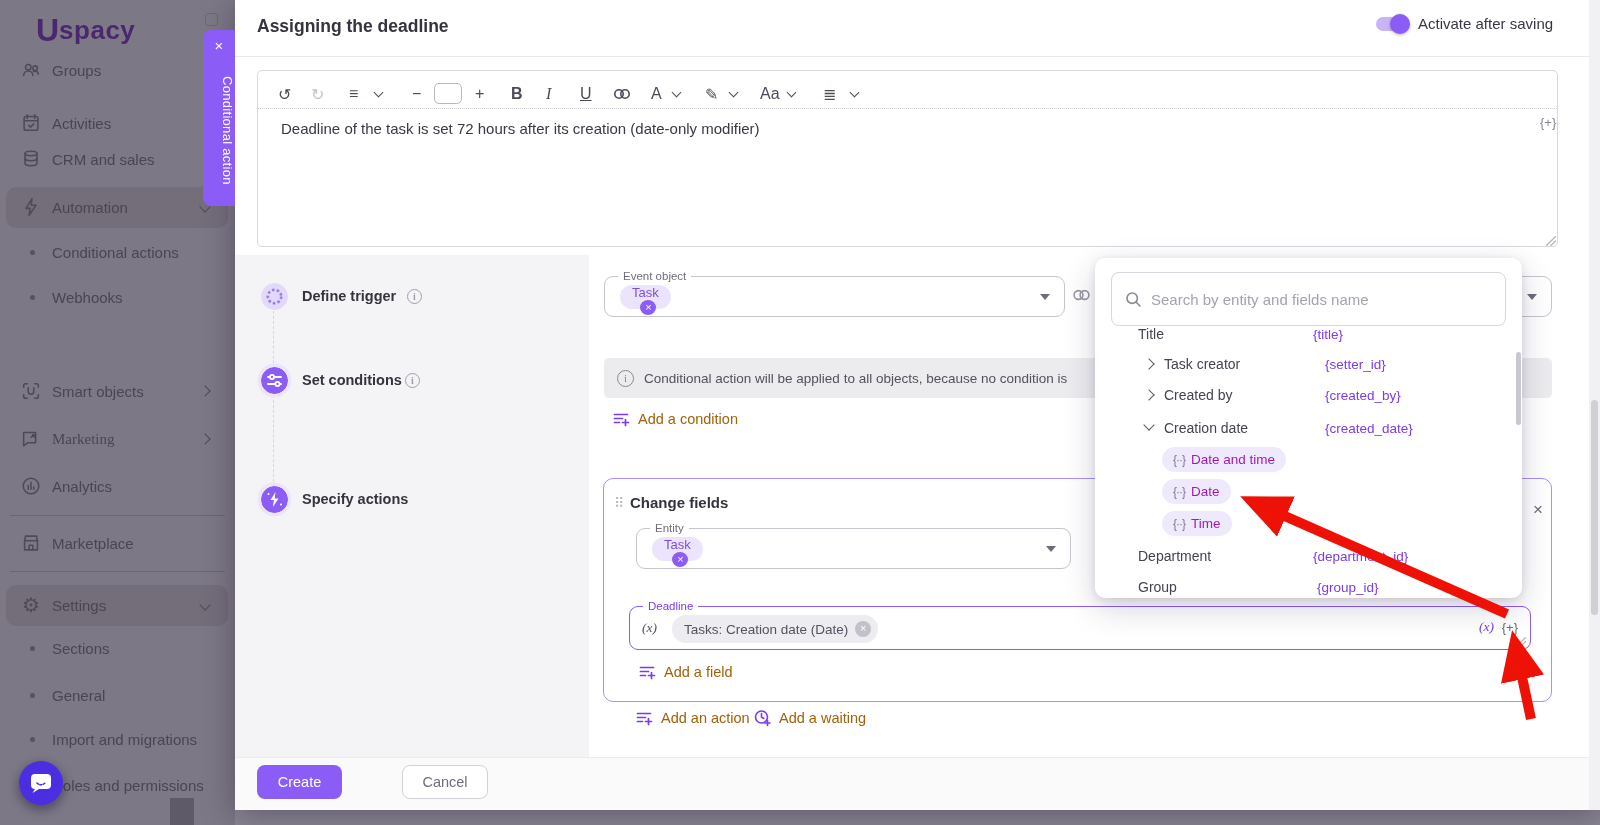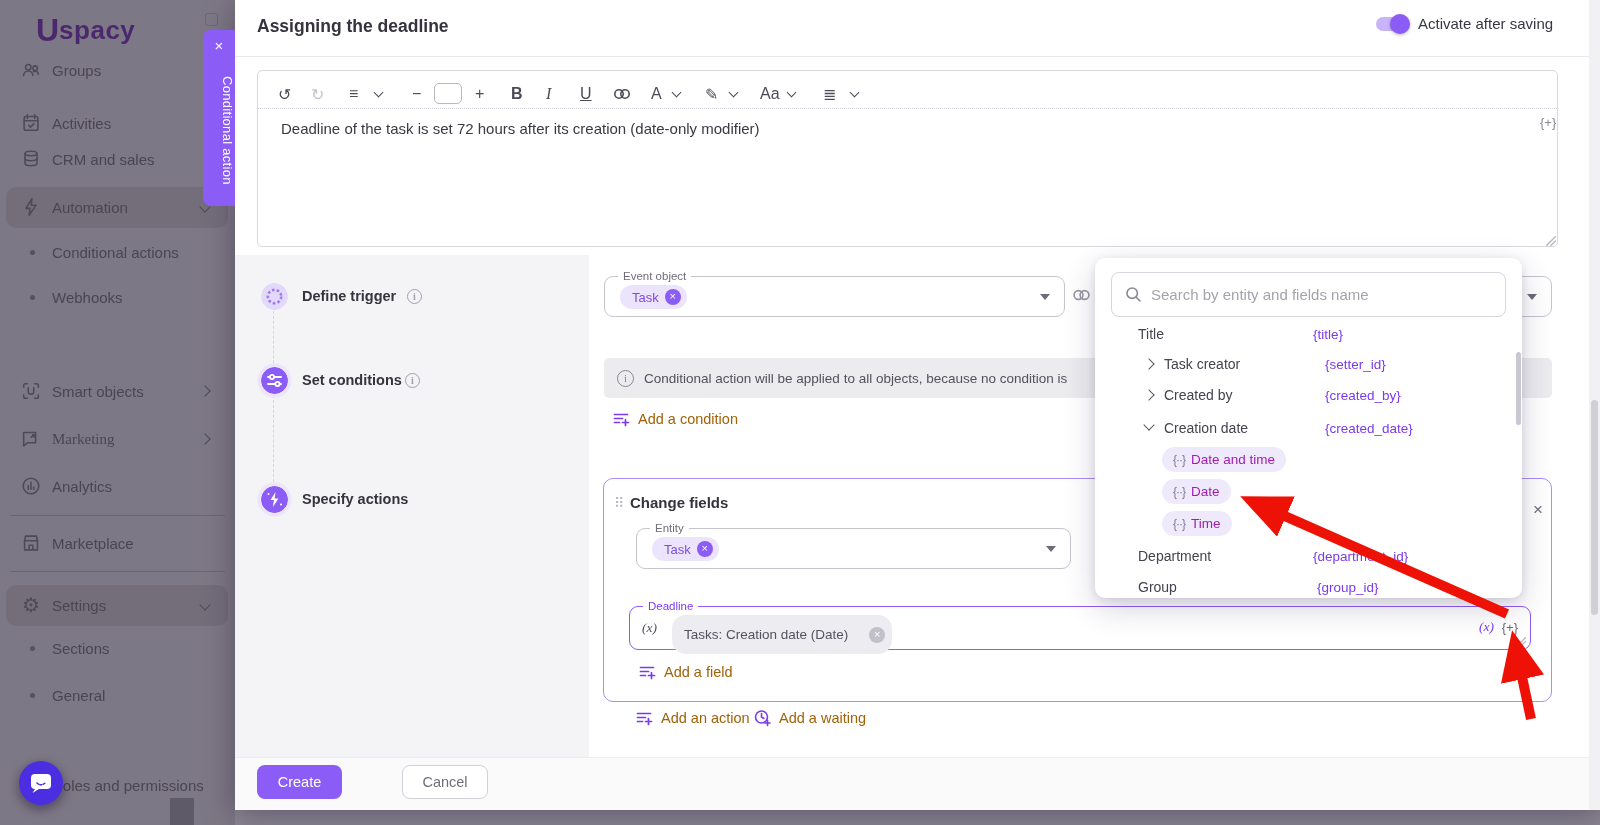--- a/index.html
+++ b/index.html
@@ -59,25 +59,25 @@
   .halo { box-shadow:0 0 0 3.5px #ece5fb; }
   .step-label { font-size:14.5px; font-weight:600; color:#36333d; white-space:nowrap; }
   .info-i { width:15px; height:15px; border:1.4px solid #a29eae; border-radius:50%; color:#a29eae; font-size:10px; font-weight:bold; text-align:center; line-height:13px; font-family:"Liberation Serif", serif; }
 
   
   .fieldset { border:1px solid #c6c5cd; border-radius:9px; background:#fff; }
   .flabel { position:absolute; top:-7px; left:13px; background:#fff; padding:0 5px; font-size:11.5px; color:#716d7a; line-height:13px; }
   .fieldset.focused { border:1.5px solid #8b5cf6; }
   .fieldset.focused .flabel { color:#7c3aed; }
   .select-arrow { width:0; height:0; border-left:5.5px solid transparent; border-right:5.5px solid transparent; border-top:6px solid #6f6b78; }
-  .chip-purple { display:inline-flex; align-items:center; background:#ece4fc; border-radius:14px; height:24px; padding:0 6px 0 12px; }
+  .chip-purple { display:inline-flex; align-items:center; background:#ece4fc; border-radius:14px; height:24px; padding:0 6px 0 12px;flex-direction:column; }
   .chip-purple .ctext { color:#7c4ce0; font-size:13px; margin-right:6px; }
   .cx { width:16px; height:16px; border-radius:50%; background:#8b5cf6; color:#fff; font-size:11px; line-height:15px; text-align:center; }
   .cx.gray { background:#c2c1ca; }
-  .chip-gray { display:inline-flex; align-items:center; background:#ececf1; border-radius:14px; height:39px; padding:0 7px 0 12px;gap:14px; }
+  .chip-gray { display:inline-flex; align-items:center; background:#ececf1; border-radius:14px; height:28px; padding:0 7px 0 12px; }
   .chip-gray .ctext { color:#55515e; font-size:13.5px; margin-right:7px; }
 
   
   .alert { left:369px; top:358px; width:948px; height:40px; background:#ececef; border-radius:5px; display:flex; align-items:center; overflow:hidden; }
   .alert-icon { width:17px; height:17px; border:1.5px solid #8a8794; border-radius:50%; color:#8a8794; font-size:11px; text-align:center; line-height:15px; font-family:"Liberation Serif", serif; margin:0 10px 0 13px; flex:none; }
   .alert-text { font-size:13.5px; color:#54505c; white-space:nowrap; }
   .plink { display:flex; align-items:center; color:#a16207; font-size:14.5px; font-weight:500; cursor:pointer; }
   .plink svg { margin-right:8px; }
 
   
@@ -97,21 +97,21 @@
   .vscroll-track { left:1354px; top:0; width:11px; height:810px; background:#f1f1f3; }
   .vscroll-thumb { left:2px; top:400px; width:7px; height:215px; background:#d0cfd6; border-radius:4px; }
 
   
   #side-tab { left:203px; top:30px; width:32px; height:176px; background:#8b5cf6; border-radius:8px 0 0 8px; z-index:3; }
   .tab-x { left:8px; top:8px; width:16px; height:16px; color:#fff; font-size:15px; line-height:16px; text-align:center; }
   .tab-label { left:0; top:30px; width:32px; height:140px; color:#fff; font-size:13px; letter-spacing:.3px; writing-mode:vertical-rl; text-align:center; }
 
   
   #panel { left:1095px; top:258px; width:427px; height:340px; background:#fff; border-radius:10px; box-shadow:0 10px 32px rgba(40,28,75,.20), 0 2px 8px rgba(40,28,75,.12); z-index:6; }
-  .search-wrap { left:16px; top:14px; width:395px; height:45px; border:1px solid #d6d6dc; border-radius:8px; display:flex; align-items:center; }
+  .search-wrap { left:16px; top:14px; width:395px; height:54px; border:1px solid #d6d6dc; border-radius:8px; display:flex; align-items:center; }
   .search-input { border:none; outline:none; flex:1; font-size:15px; color:#46424f; font-family:"Liberation Sans",sans-serif; background:transparent; }
   .search-input::placeholder { color:#a6a2ae; }
   .prow { left:0; width:400px; height:24px; display:flex; align-items:center; }
   .prow .plabel { font-size:14px; color:#46424f; }
   .prow .ptoken { position:absolute; font-size:13.5px; color:#7c3aed; }
   .pchev { width:8px; height:8px; border-right:1.6px solid #5c5866; border-bottom:1.6px solid #5c5866; position:absolute; left:50px; }
   .pchev.right { transform:rotate(-45deg); }
   .pchev.down { transform:rotate(45deg); }
   .type-chip { left:67px; height:25px; display:inline-flex; align-items:center; background:#efeafb; border-radius:13px; padding:0 11px; }
   .type-chip .ticon { font-size:12px; color:#7e7894; margin-right:6px; letter-spacing:-1px; }
@@ -226,20 +226,23 @@
     <span class="slabel">Settings</span>
     <span class="chev down"></span>
   </div>
 
   <div class="abs srow sub" style="top:628px;">
     <span class="slabel">Sections</span>
   </div>
   <div class="abs srow sub" style="top:675px;">
     <span class="slabel">General</span>
   </div>
+  <div class="abs srow sub" style="top:719px;">
+    <span class="slabel">Import and migrations</span>
+  </div>
   <div class="abs srow sub" style="top:765px;">
     <span class="slabel">Roles and permissions</span>
   </div>
 
   <div class="abs bottom-box"></div>
 </aside>
 
 <div id="bottom-strip" class="abs"></div>
 
 <section id="modal" class="abs">

